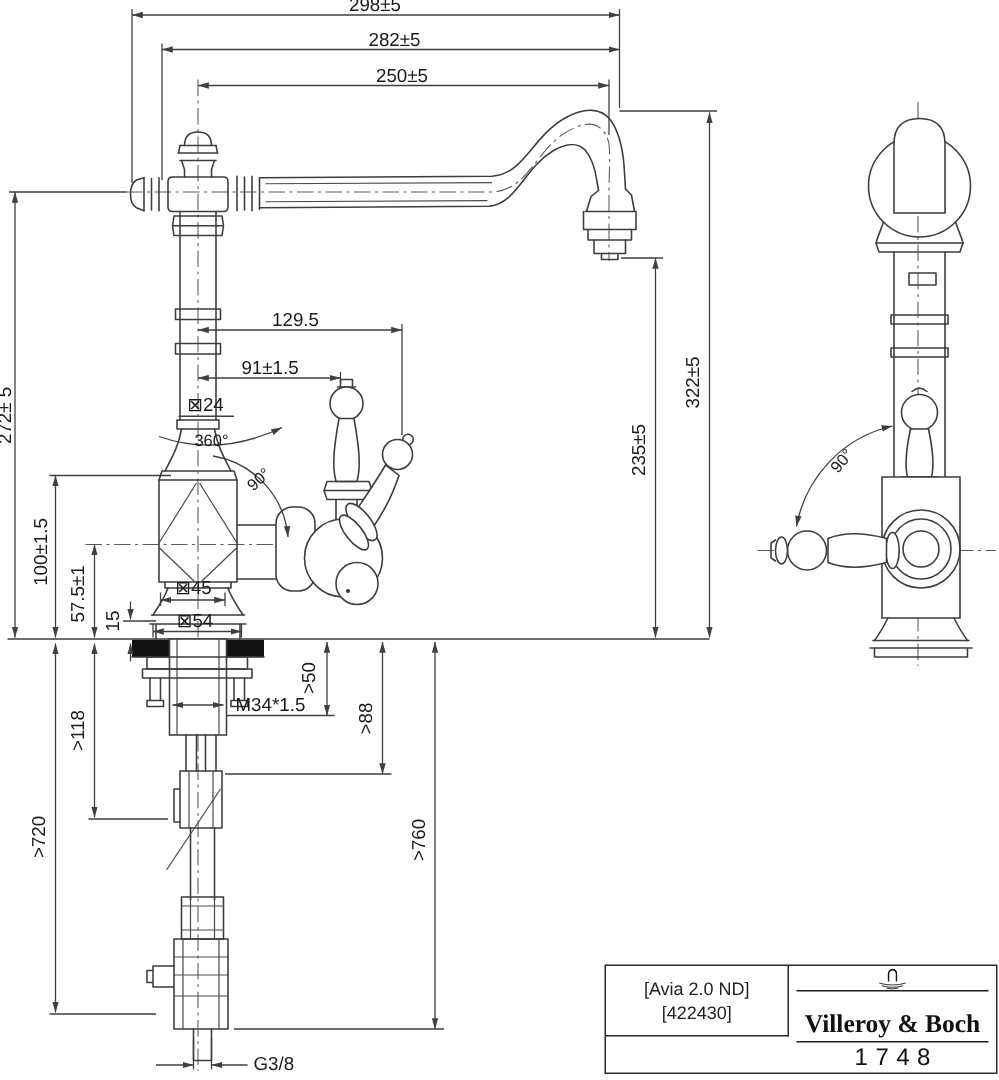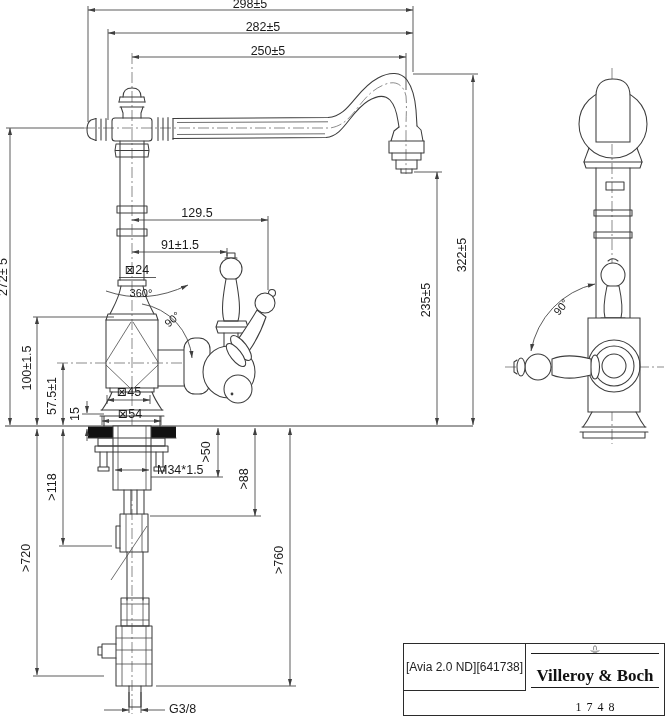--- a/index.html
+++ b/index.html
@@ -11,31 +11,31 @@
   .outline{stroke:#3d3d3d;stroke-width:1.05;fill:none;stroke-linecap:round;stroke-linejoin:round;}
   .outlinef{stroke:#3d3d3d;stroke-width:1.05;fill:#fff;}
   .thin{stroke:#4a4a4a;stroke-width:.8;fill:none;}
   .dimline{stroke:#3f3f3f;stroke-width:.85;fill:none;}
   .cline{stroke:#5a5a5a;stroke-width:.7;fill:none;stroke-dasharray:11 3 2 3;}
   
   .titleblock{position:absolute;left:403px;top:643px;width:262px;height:73px;
       border:1.6px solid #2b2b2b;display:grid;grid-template-columns:122px 1fr;
       grid-template-rows:47px 1fr;box-sizing:border-box;background:#fff;}
   .tb-c1{grid-column:1;grid-row:1;border-right:1.4px solid #2b2b2b;border-bottom:1.4px solid #2b2b2b;
-      display:flex;flex-direction:row;align-items:center;justify-content:center;
+      display:flex;flex-direction:column;align-items:center;justify-content:center;
       font-size:12px;color:#222;line-height:16px;}
   .tb-c2{grid-column:1;grid-row:2;border-right:1.4px solid #2b2b2b;display:flex;
       align-items:center;justify-content:center;font-size:12px;color:#222;}
   .tb-c3{grid-column:2;grid-row:1 / span 2;display:flex;flex-direction:column;
       align-items:center;justify-content:center;padding-top:1px;}
   .vb-name{font-family:"Liberation Serif","DejaVu Serif",serif;font-weight:bold;
       font-size:17px;color:#111;border-top:1.6px solid #1d1d1d;border-bottom:1.6px solid #1d1d1d;
       padding:12px 5px 2px 5px;white-space:nowrap;line-height:19px;}
-  .vb-year{font-family:Liberation Serif, serif;font-size:12px;color:#111;
-      letter-spacing:5px;margin-top:12px;text-indent:5px;}
+  .vb-year{font-family:Liberation Sans, sans-serif;font-size:16px;color:#111;
+      letter-spacing:5px;margin-top:2px;text-indent:5px;}
 </style>
 </head>
 <body>
 
 <div class="page">
 <svg width="666" height="720" viewBox="0 0 666 720">
   <defs>
     <marker id="ar" viewBox="0 0 9 9" refX="8.5" refY="4.5" markerWidth="9" markerHeight="9" orient="auto-start-reverse">
       <path d="M0,2 L8.6,4.5 L0,7 Z" fill="#3f3f3f"></path>
     </marker>
@@ -271,21 +271,21 @@
     <text class="dim" x="248" y="479" text-anchor="middle" transform="rotate(-90 248 479)">&gt;88</text>
     <text class="dim" x="283" y="560" text-anchor="middle" transform="rotate(-90 283 560)">&gt;760</text>
     <text class="dim" x="169" y="713" text-anchor="start">G3/8</text>
   </g>
 </svg>
 
 
 <div class="titleblock">
   <div class="tb-c1">
     <div>[Avia 2.0 ND]</div>
-    <div>[641738]</div>
+    <div>[422430]</div>
   </div>
   <div class="tb-c3">
     <svg width="60" height="32" viewBox="0 0 60 34">
       <path d="M24,21 L24,10 Q24,3.5 30,3.5 Q36,3.5 36,10 L36,21" fill="none" stroke="#111" stroke-width="2.1"></path>
       <path d="M10,23.5 Q30,29.5 50,23.5" fill="none" stroke="#111" stroke-width="1.3"></path>
       <path d="M14,27.5 Q30,32.5 46,27.5" fill="none" stroke="#111" stroke-width="1.3"></path>
       <path d="M21,31 Q30,34 39,31" fill="none" stroke="#111" stroke-width="1.3"></path>
     </svg>
     <div class="vb-name">Villeroy &amp; Boch</div>
     <div class="vb-year">1748</div>

